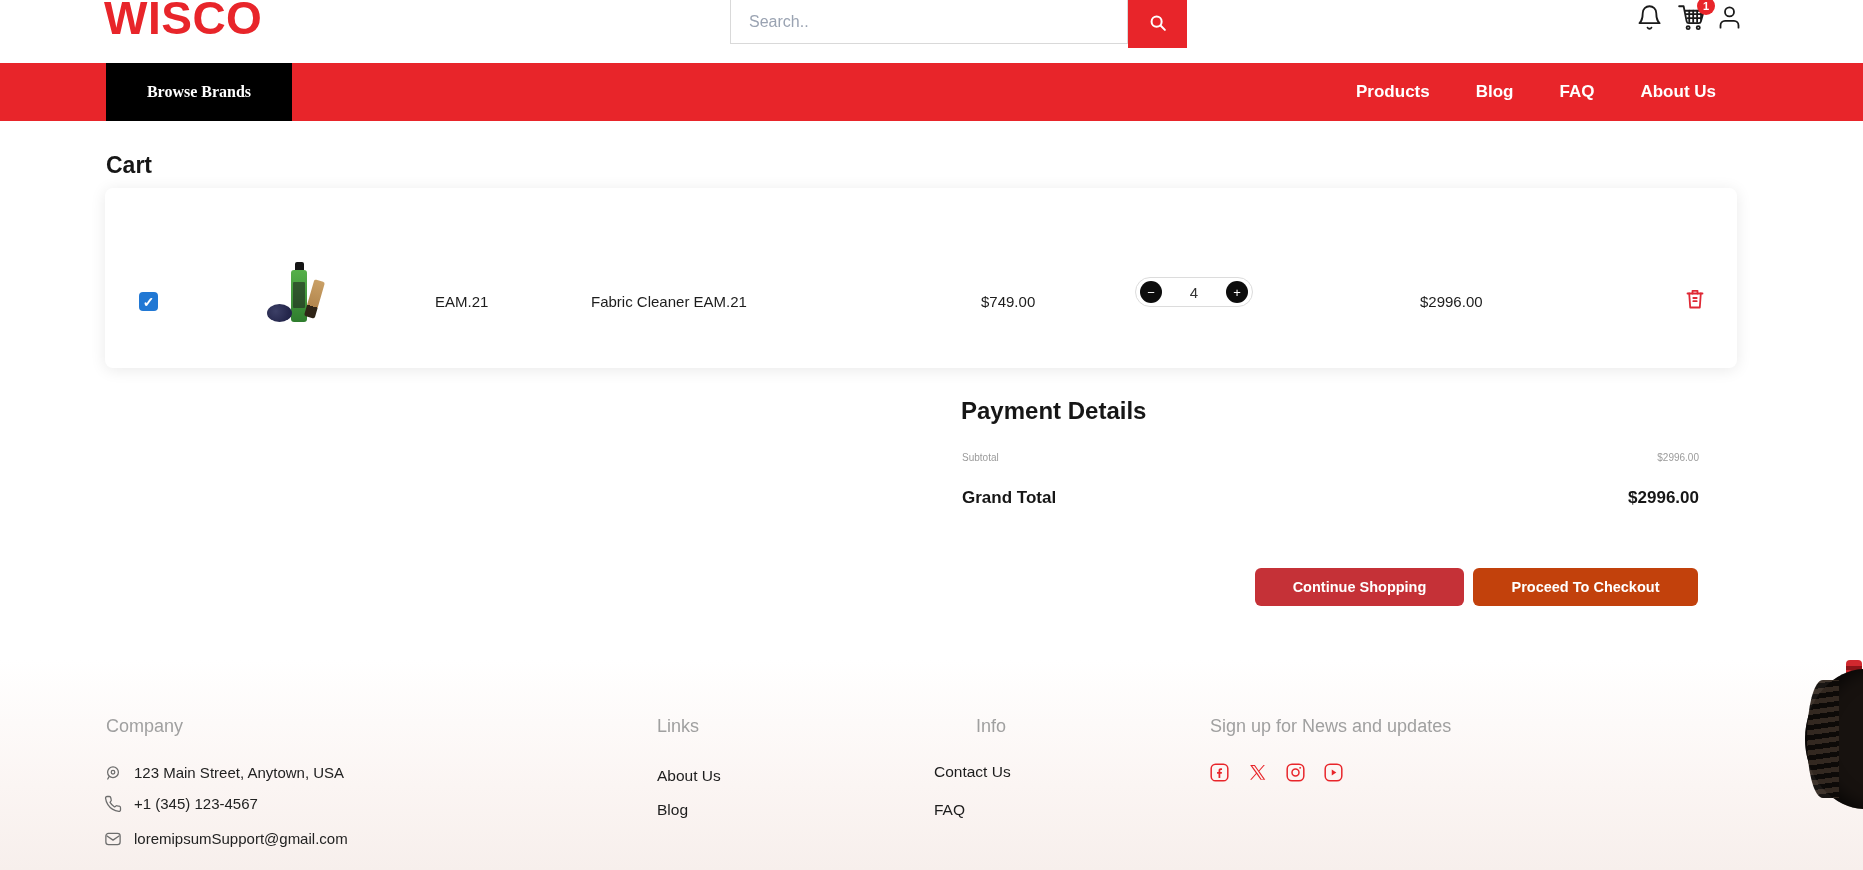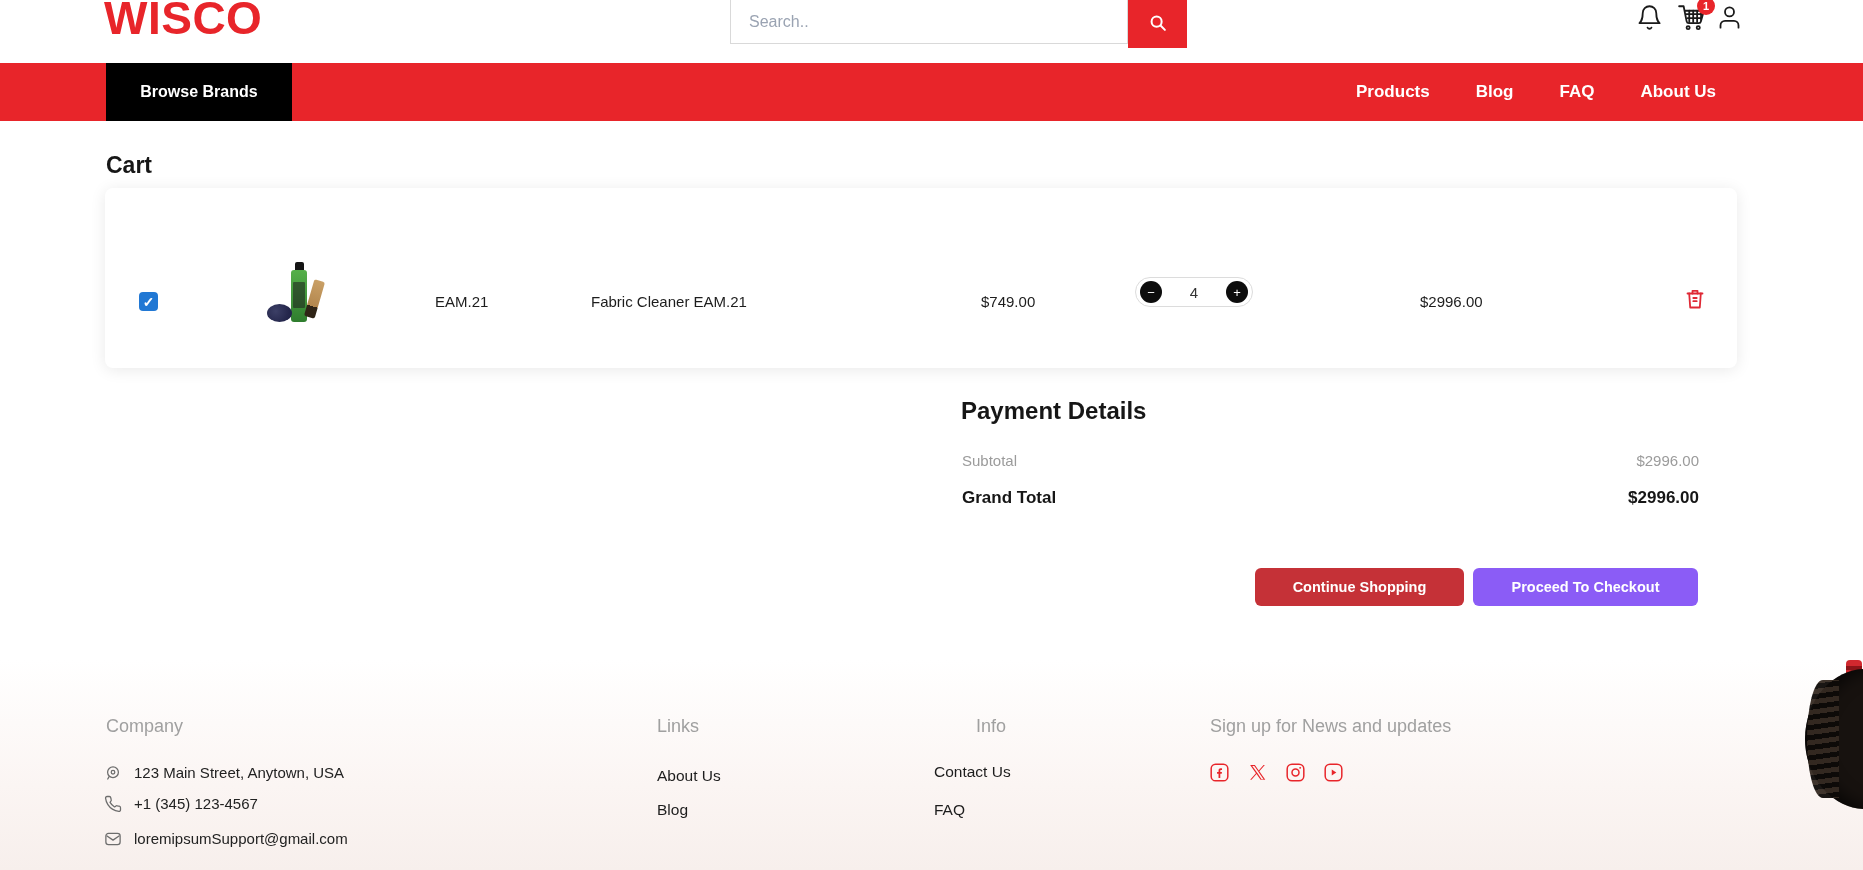--- a/index.html
+++ b/index.html
@@ -23,21 +23,21 @@
   .hicon { position:absolute; top:4px; width:27px; height:27px; color:#1a1a1a; cursor:pointer; }
   .hicon svg { width:100%; height:100%; }
   .cart-badge { position:absolute; left:1697px; top:-3px; width:18px; height:18px;
           border-radius:50%; background:#e8252a; color:#fff; font-size:11px; font-weight:700;
           display:flex; align-items:center; justify-content:center; z-index:3; }
 
   
   .navbar { position:absolute; left:0; top:63px; width:1863px; height:58px; background:#e8252a; }
   .browse-btn { position:absolute; left:106px; top:0; width:186px; height:58px; background:#000;
           color:#fff; font-size:16px; font-weight:700; border:none; cursor:pointer;
-          display:flex; align-items:center; justify-content:center; font-family:Liberation Sans, sans-serif; }
+          display:flex; align-items:center; justify-content:center; font-family:Liberation Serif, serif; }
   .nav-links { position:absolute; right:147px; top:0; height:58px; display:flex;
           align-items:center; gap:46px; }
   .nav-link { color:#fff; font-size:17px; font-weight:700; cursor:pointer; white-space:nowrap; }
 
   
   .cart-title { position:absolute; left:106px; top:152px; font-size:23px; font-weight:700; }
   .card { position:absolute; left:105px; top:188px; width:1632px; height:180px; background:#fff;
           border-radius:8px; box-shadow:0 2px 16px rgba(0,0,0,.09); }
   .thead { position:absolute; left:20px; top:22px; width:1592px; height:42px; background:#f5f4f4; }
   .th { position:absolute; top:0; line-height:42px; font-size:14px; font-weight:700; color:#111; }
@@ -75,29 +75,29 @@
           border:none; cursor:pointer; font-size:13px; line-height:1; display:flex;
           align-items:center; justify-content:center; font-family:inherit; }
   .step-val { font-size:15px; color:#333; }
 
   .trash { position:absolute; left:1558px; top:34px; width:24px; height:26px; color:#df2935;
           cursor:pointer; }
   .trash svg { width:100%; height:100%; }
 
   
   .pay-title { position:absolute; left:961px; top:397px; font-size:24px; font-weight:600; }
-  .pay-muted { color:#9b9b9b; font-size:15px; }
+  .pay-muted { color:#9b9b9b; font-size:10px; }
   .sub-label { position:absolute; left:962px; top:452px; }
   .sub-value { position:absolute; right:164px; top:452px; }
   .gt-label { position:absolute; left:962px; top:488px; font-size:17px; font-weight:700; }
   .gt-value { position:absolute; right:164px; top:488px; font-size:17px; font-weight:700; }
   .btn { position:absolute; top:568px; height:38px; border:none; border-radius:6px; color:#fff;
           font-size:14.5px; font-weight:700; cursor:pointer; font-family:inherit; }
   .btn-continue { left:1255px; width:209px; background:#c53137; }
-  .btn-checkout { left:1473px; width:225px; background:#8b5cf6; }
+  .btn-checkout { left:1473px; width:225px; background:#c2410c; }
 
   
   .footer { position:absolute; left:0; top:660px; width:1863px; height:210px;
           background:linear-gradient(180deg,#ffffff 0%,#fbf5f3 60%,#f7efec 100%); }
   .f-head { position:absolute; top:56px; font-size:18px; color:#a0a0a0; }
   .f-row { position:absolute; display:flex; align-items:flex-start; gap:12px; font-size:15px;
           color:#222; }
   .f-row svg { width:18px; height:18px; color:#6d6d6d; flex:none; }
   .f-link { position:absolute; font-size:15.5px; color:#1d1d1d; cursor:pointer; }
   .socials { position:absolute; left:1209px; top:102px; display:flex; gap:17px; }

